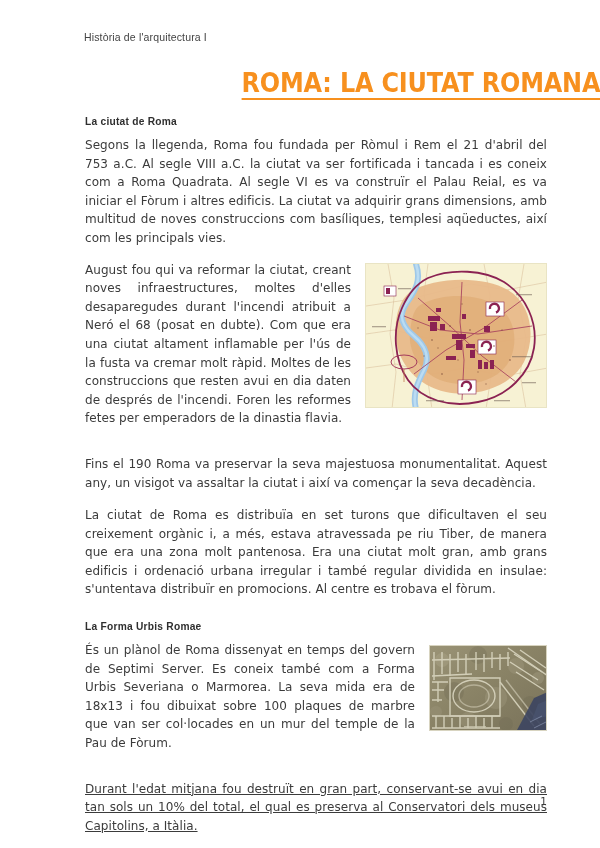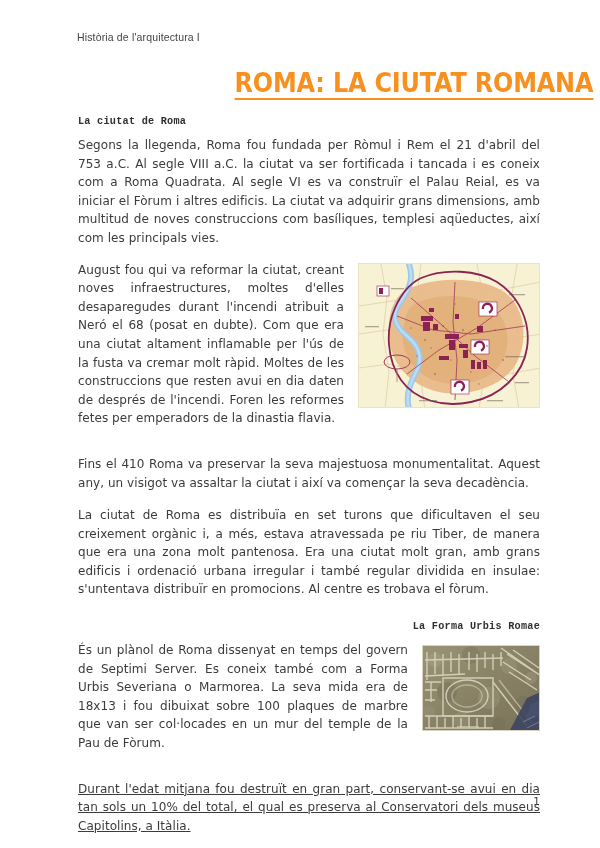--- a/index.html
+++ b/index.html
@@ -12,21 +12,21 @@
     width: 600px;
     height: 848px;
     position: relative;
     overflow: hidden;
     font-family: "DejaVu Sans", "Liberation Sans", sans-serif;
     color: #3a3a3a;
   }
 
   .page {
     position: absolute;
-    left: 9px; top: 0;
+    left: 16px; top: 0;
     width: 500px;
     height: 848px;
     background: #ffffff;
   }
 
   
   .doc-header {
     position: absolute;
     left: 68px;
     top: 31px;
@@ -62,28 +62,28 @@
 
   
   .content {
     position: absolute;
     left: 69px;
     top: 116px;
     width: 462px;
   }
 
   .sec-head {
-    font-family: Liberation Mono, monospace;
+    font-family: Liberation Sans, sans-serif;
     font-size: 10.2px;
     font-weight: bold;
     color: #2f2f2f;
     letter-spacing: 0.25px;
     margin: 0 0 9px 0;
   }
-  .sec-head.spaced { margin-top: 22px; text-align: right; }
+  .sec-head.spaced { margin-top: 22px; }
 
   p.para {
     margin: 0 0 13px 0;
     font-family: "DejaVu Sans", "Liberation Sans", sans-serif;
     font-size: 12px;
     line-height: 18.6px;
     color: #3b3b3b;
     text-align: justify;
     letter-spacing: 0.05px;
   }
@@ -238,21 +238,21 @@
           <rect x="32" y="24" width="13" height="1.3"></rect>
           <rect x="156" y="118" width="14" height="1.3"></rect>
         </g>
       </svg>
     </div>
 
     <p class="para">August fou qui va reformar la ciutat, creant noves infraestructures, moltes d'elles desaparegudes durant l'incendi atribuit a Neró el 68 (posat en dubte). Com que era una ciutat altament inflamable per l'ús de la fusta va cremar molt ràpid. Moltes de les construccions que resten avui en dia daten de després de l'incendi. Foren les reformes fetes per emperadors de la dinastia flavia.</p>
 
     <div class="clear"></div>
 
-    <p class="para gap">Fins el 410 Roma va preservar la seva majestuosa monumentalitat. Aquest any, un visigot va assaltar la ciutat i així va començar la seva decadència.</p>
+    <p class="para gap">Fins el 190 Roma va preservar la seva majestuosa monumentalitat. Aquest any, un visigot va assaltar la ciutat i així va començar la seva decadència.</p>
 
     <p class="para gap">La ciutat de Roma es distribuïa en set turons que dificultaven el seu creixement orgànic i, a més, estava atravessada pe riu Tiber, de manera que era una zona molt pantenosa. Era una ciutat molt gran, amb grans edificis i ordenació urbana irregular i també regular dividida en insulae: s'untentava distribuïr en promocions. Al centre es trobava el fòrum.</p>
 
     <h2 class="sec-head spaced">La Forma Urbis Romae</h2>
 
     <div class="fig-forma">
       <svg width="118" height="86" viewBox="0 0 118 86">
         <defs>
           <linearGradient id="marble" x1="0" y1="0" x2="1" y2="1">
             <stop offset="0%" stop-color="#9a9376"></stop>

